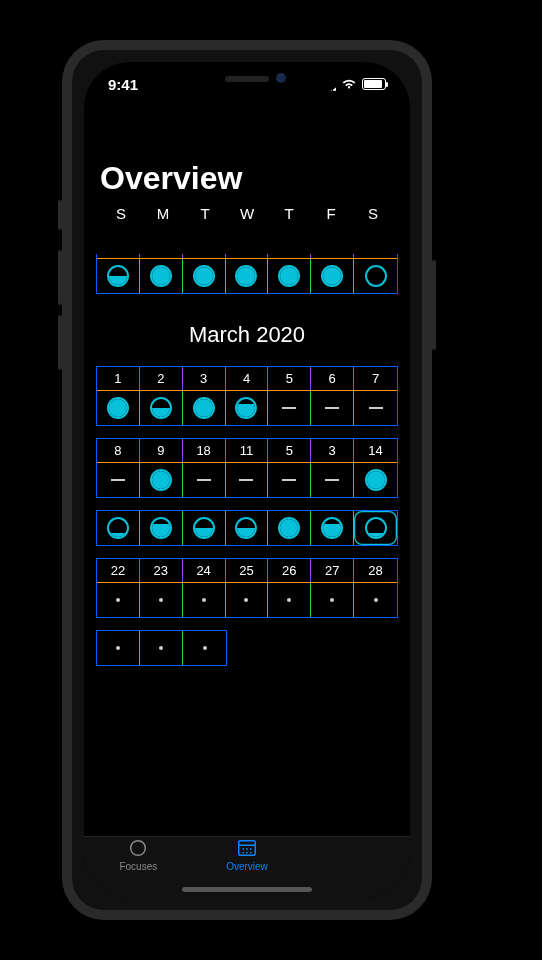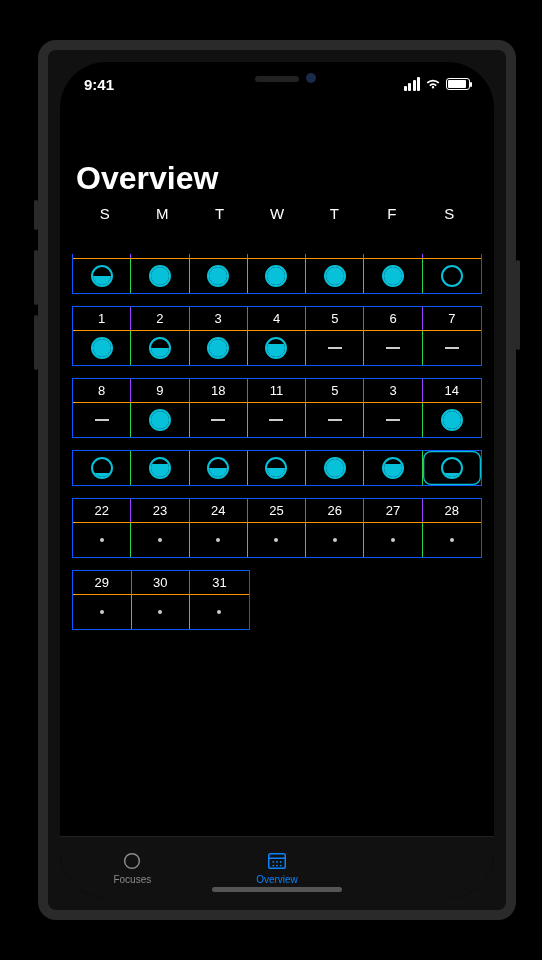--- a/index.html
+++ b/index.html
@@ -1,20 +1,20 @@
 <!DOCTYPE html>
 <html><head>
 <meta charset="utf-8">
 <style>
   * { box-sizing: border-box; margin: 0; padding: 0; }
   html, body { width: 542px; height: 960px; background: #000; font-family: -apple-system, "Helvetica Neue", Arial, sans-serif; color: #fff; }
   
   .phone {
-    position: absolute; left: 48px; top: 50px; width: 458px; height: 860px;
-    border-radius: 8px; background: #111; box-shadow: 0 0 0 10px #2a2a2a, 0 0 0 12px #000;
+    position: absolute; left: 72px; top: 50px; width: 350px; height: 860px;
+    border-radius: 32px; background: #111; box-shadow: 0 0 0 10px #2a2a2a, 0 0 0 12px #000;
   }
   .screen {
     position: absolute; left: 12px; top: 12px; right: 12px; bottom: 12px;
     background: #000; border-radius: 46px; overflow: hidden;
   }
   .notch {
     position: absolute; top: 0; left: 50%; transform: translateX(-50%);
     width: 190px; height: 30px; background: #000; border-bottom-left-radius: 18px; border-bottom-right-radius: 18px;
     z-index: 50;
   }
@@ -61,21 +61,21 @@
   .ind:last-child{ border-right:none;}
   .circle{ width:22px; height:22px; border-radius:50%; border:2.2px solid #07c0d9; position:relative; overflow:hidden;}
   .circle .fill{ position:absolute; left:0; right:0; bottom:0; background:#07c0d9;}
   .f100 .fill{ height:100%;} .f75 .fill{ height:75%;} .f50 .fill{ height:50%;} .f25 .fill{ height:25%;} .f0 .fill{ height:0;}
   .dash{ width:14px; height:2px; background:#ccc;}
   .dot{ width:4px; height:4px; border-radius:50%; background:#ccc;}
   .today-ring{ box-shadow: inset 0 0 0 1.3px #07c0d9; border-radius:8px;}
 
   
   .tabbar{ position:absolute; bottom:0; left:0; right:0; height:62px; background:#111; display:grid; grid-template-columns:repeat(3,1fr); border-top:1px solid #222;}
-  .tab{ display:flex; flex-direction:column; align-items:center; justify-content:center; gap:2px; font-size:10px; color:#8a8a8e;}
+  .tab{ display:flex; flex-direction:column; align-items:center; gap:2px; font-size:10px; color:#8a8a8e;}
   .tab.active{ color:#0a84ff;}
   .tab svg{ width:22px; height:22px;}
 </style>
 </head>
 <body>
 
 <div class="phone">
   <div class="side-btn sb-l1"></div>
   <div class="side-btn sb-l2"></div>
   <div class="side-btn sb-l3"></div>
@@ -161,20 +161,21 @@
                 </div>
               </div>
               <div class="ind">
                 <div class="circle f0">
                   <div class="fill"></div>
                 </div>
               </div>
             </div>
         </div>
 
+        <div class="month-title">March 2020</div>
 
         <div id="weeks">
             <div class="group">
               <div class="row num-row">
                 <div class="num">1</div>
                 <div class="num">2</div>
                 <div class="num">3</div>
                 <div class="num">4</div>
                 <div class="num">5</div>
                 <div class="num">6</div>
@@ -319,25 +320,20 @@
                   <div class="dot"></div>
                 </div>
                 <div class="ind">
                   <div class="dot"></div>
                 </div>
               </div>
             </div>
           </div>
 
         <div class="group short">
-          <div class="row short num-row" id="tail-num">
-              <div class="num">29</div>
-              <div class="num">30</div>
-              <div class="num">31</div>
-            </div>
           <div class="row short ind-row" id="tail-ind">
               <div class="ind">
                 <div class="dot"></div>
               </div>
               <div class="ind">
                 <div class="dot"></div>
               </div>
               <div class="ind">
                 <div class="dot"></div>
               </div>

